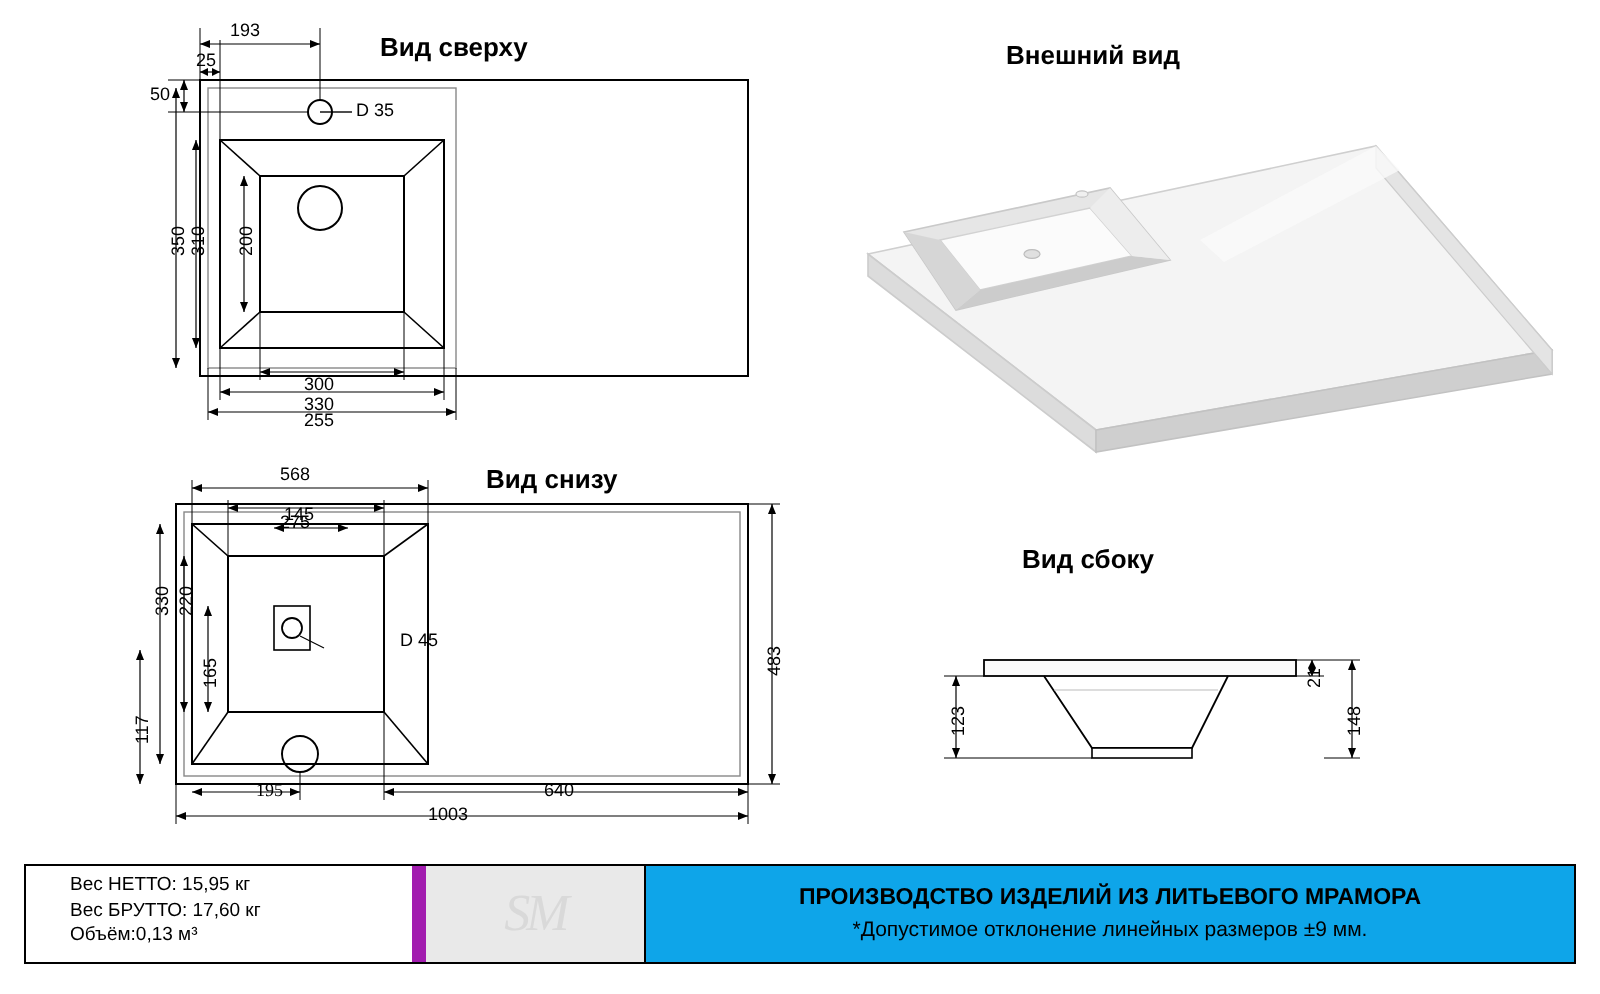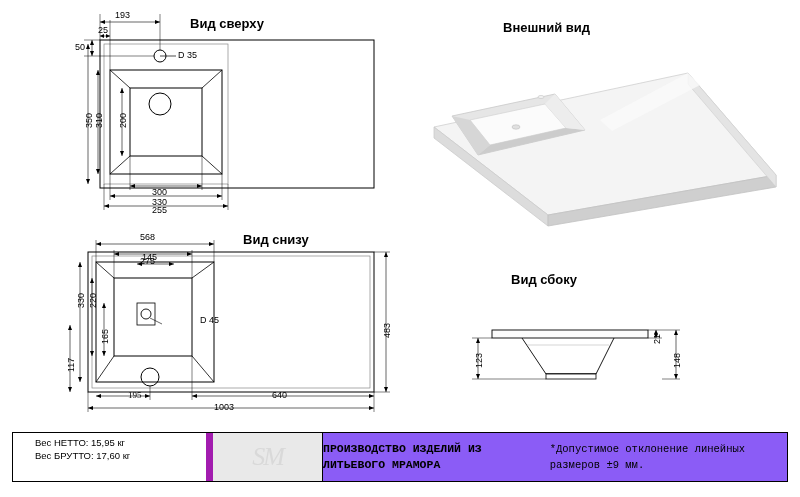--- a/index.html
+++ b/index.html
@@ -67,29 +67,28 @@
   .footer-cell-logo {
     width: 110px;
     border-right: 1px solid #000;
     box-sizing: border-box;
     background: #e9e9e9;
     position: relative;
   }
   .footer-cell-right {
     flex: 1;
     box-sizing: border-box;
-    background: #8b5cf6;
+    background: #0ea5e9;
     display: flex;
-    flex-direction: row;
+    flex-direction: column;
     align-items: center;
     justify-content: center;
     font-size: 11.5px;
     line-height: 16px;
     font-weight: bold;
-    font-family: Liberation Mono, monospace;
   }
   .footer-cell-right .sub {
     font-weight: normal;
     font-size: 10.5px;
   }
   .logo-mark {
     position: absolute;
     left: 50%;
     top: 50%;
     transform: translate(-50%, -50%);
@@ -323,20 +322,21 @@
   <div class="dim" style="left:214px; top:402px;">1003</div>
 
   <div class="dim rot" style="left:474px; top:368px;">123</div>
   <div class="dim rot" style="left:652px; top:344px;">21</div>
   <div class="dim rot" style="left:672px; top:368px;">148</div>
 
   <div class="footer">
     <div class="footer-cell-left">
       <div>Вес НЕТТО: 15,95 кг</div>
       <div>Вес БРУТТО: 17,60 кг</div>
+      <div>Объём:0,13 м³</div>
     </div>
     <div class="footer-cell-logo">
       <span class="logo-mark">SM</span>
     </div>
     <div class="footer-cell-right">
       <div>ПРОИЗВОДСТВО ИЗДЕЛИЙ ИЗ ЛИТЬЕВОГО МРАМОРА</div>
       <div class="sub">*Допустимое отклонение линейных размеров ±9 мм.</div>
     </div>
   </div>
 

